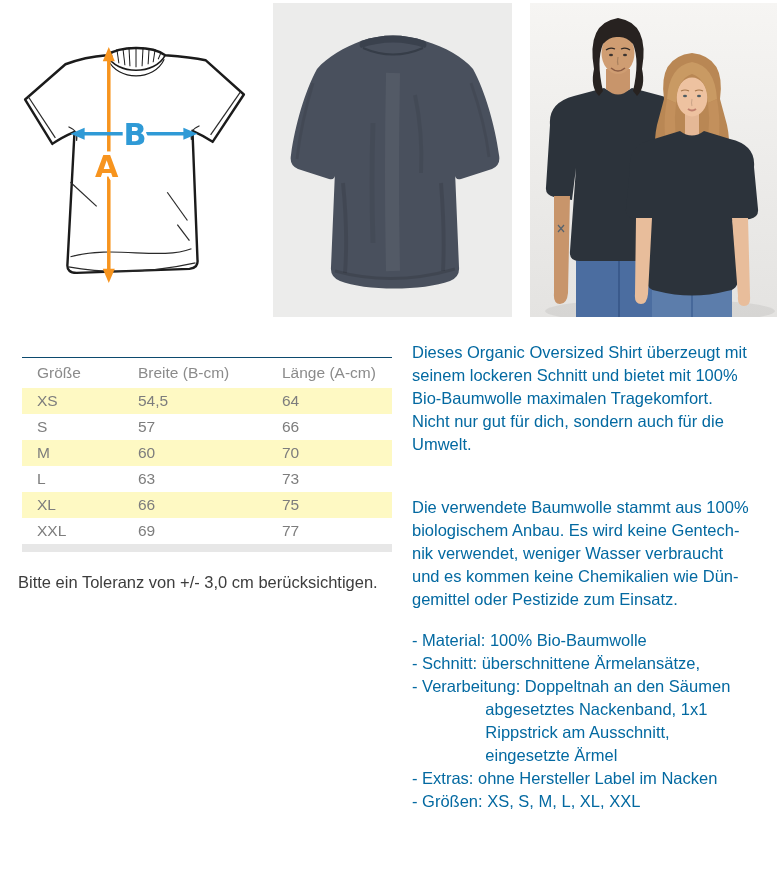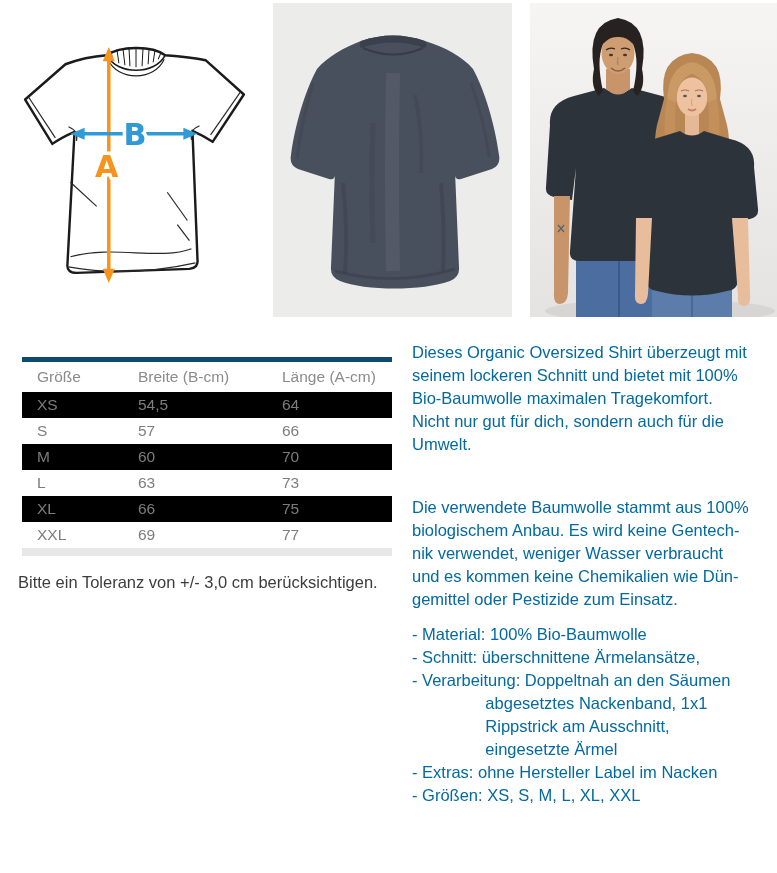--- a/index.html
+++ b/index.html
@@ -8,33 +8,33 @@
   
   .img-box{position:absolute;}
   .diagram{left:18px;top:33px;width:234px;height:252px;}
   .product-photo{left:273px;top:3px;width:239px;height:314px;}
   .models-photo{left:530px;top:3px;width:247px;height:314px;}
   svg{display:block;}
   .ab-label{font-family:"DejaVu Sans",sans-serif;font-weight:bold;font-size:30px;
             paint-order:stroke;stroke:#ffffff;stroke-width:7px;stroke-linejoin:round;}
   
   .table-wrap{position:absolute;left:22px;top:357px;width:370px;}
-  table.size-table{width:370px;border-collapse:collapse;border-top:5px solid #0c4a6e;
+  table.size-table{width:370px;border-collapse:collapse;border-top:1px solid #0c4a6e;
         font-size:15.5px;}
   table.size-table th{font-weight:400;color:#8b8b8b;text-align:left;height:30px;
         padding:0 0 0 15px;vertical-align:middle;}
   table.size-table td{color:#7d7d7d;height:26px;padding:0 0 0 15px;vertical-align:middle;}
-  tr.shaded{background:#000000;}
+  tr.shaded{background:#fef9c3;}
   .table-bottom-strip{width:370px;height:8px;background:#e7e7e7;}
   .tolerance{position:absolute;left:18px;top:573px;font-size:16.5px;color:#3d3d3d;}
   
   .desc{position:absolute;left:412px;top:341px;width:362px;font-size:16.5px;
         line-height:23px;color:#0369a1;}
   .desc p{margin:0 0 40px 0;white-space:pre-line;}
-  .desc p.p2{margin-bottom:12px;}
+  .desc p.p2{margin-bottom:18px;}
   .spec-line{white-space:pre;line-height:23px;}
 </style>
 </head>
 <body>
 
 <div class="page">
 
   <div class="img-box diagram">
     <svg width="234" height="252" viewBox="0 0 232 250">
 

